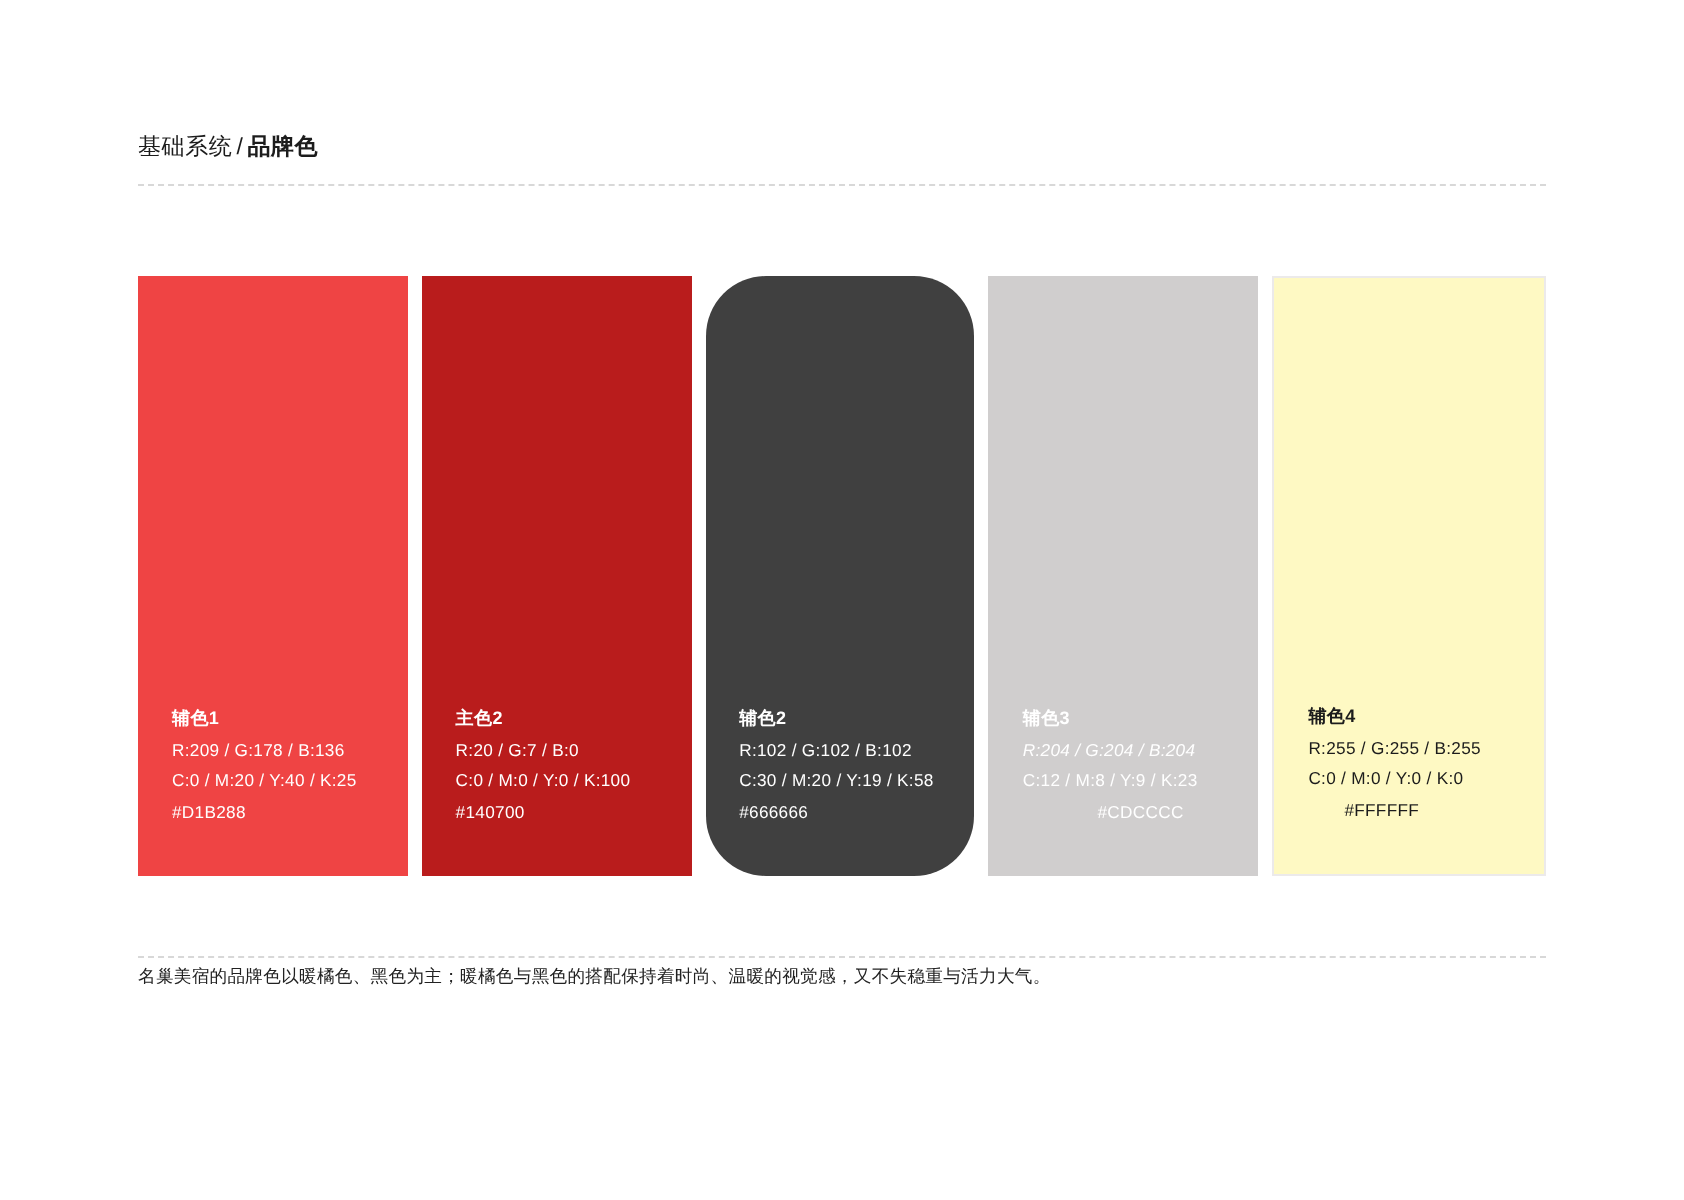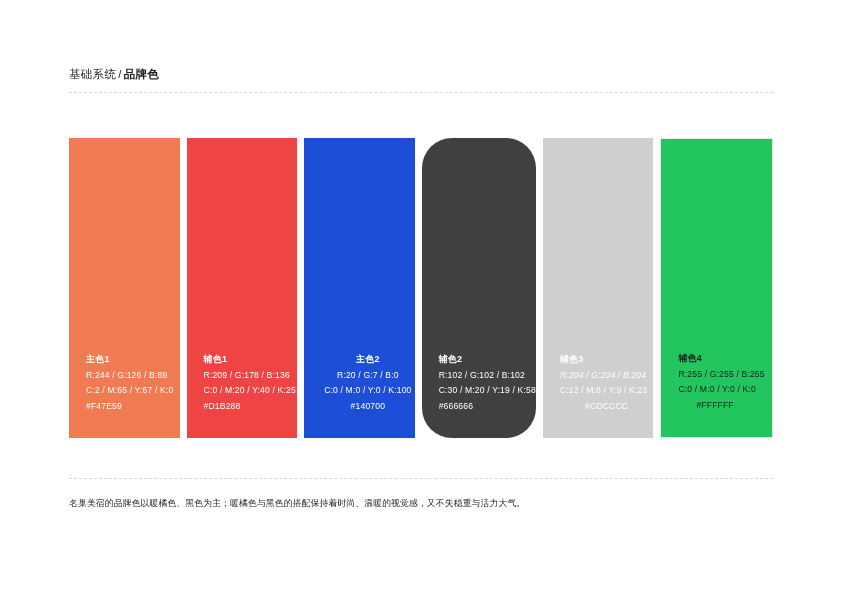--- a/index.html
+++ b/index.html
@@ -86,21 +86,21 @@
     font-weight: 400;
     line-height: 15.5px;
     letter-spacing: 0.15px;
     white-space: nowrap;
   }
 
   
   .caption {
     position: absolute;
     left: 69px;
-    top: 496px;
+    top: 481px;
     width: 730px;
     font-size: 8.8px;
     line-height: 14px;
     color: #222222;
     letter-spacing: 0.15px;
     white-space: nowrap;
   }
 </style>
 </head>
 <body>
@@ -109,37 +109,29 @@
 
   <div class="header">
     <div class="header-title">
       <span class="t-prefix">基础系统</span><span class="t-sep">/</span><span class="t-main">品牌色</span>
     </div>
   </div>
 
   <div class="rule rule-top"></div>
 
   <div class="swatch-row">
-      <div class="swatch" style="background: rgb(240, 122, 82);">
-        <div class="swatch-info">
-          <div class="swatch-name" style="color: rgb(255, 255, 255);">主色1</div>
-          <div class="swatch-line" style="color: rgb(255, 255, 255);">R:244 / G:126 / B:89</div>
-          <div class="swatch-line" style="color: rgb(255, 255, 255);">C:2 / M:65 / Y:67 / K:0</div>
-          <div class="swatch-line" style="color: rgb(255, 255, 255);">#F47E59</div>
-        </div>
-      </div>
       <div class="swatch" style="background: #ef4444;">
         <div class="swatch-info">
           <div class="swatch-name" style="color: rgb(255, 255, 255);">辅色1</div>
           <div class="swatch-line" style="color: rgb(255, 255, 255);">R:209 / G:178 / B:136</div>
           <div class="swatch-line" style="color: rgb(255, 255, 255);">C:0 / M:20 / Y:40 / K:25</div>
           <div class="swatch-line" style="color: rgb(255, 255, 255);">#D1B288</div>
         </div>
       </div>
-      <div class="swatch" style="background: #1d4ed8; text-align: center;">
+      <div class="swatch" style="background: #b91c1c;">
         <div class="swatch-info">
           <div class="swatch-name" style="color: rgb(255, 255, 255);">主色2</div>
           <div class="swatch-line" style="color: rgb(255, 255, 255);">R:20 / G:7 / B:0</div>
           <div class="swatch-line" style="color: rgb(255, 255, 255);">C:0 / M:0 / Y:0 / K:100</div>
           <div class="swatch-line" style="color: rgb(255, 255, 255);">#140700</div>
         </div>
       </div>
       <div class="swatch" style="background: #404040; border-radius: 30px;">
         <div class="swatch-info">
           <div class="swatch-name" style="color: rgb(255, 255, 255);">辅色2</div>
@@ -149,21 +141,21 @@
         </div>
       </div>
       <div class="swatch" style="background: rgb(208, 206, 206);">
         <div class="swatch-info">
           <div class="swatch-name" style="color: rgb(255, 255, 255);">辅色3</div>
           <div class="swatch-line" style="color: rgb(255, 255, 255); font-style: italic;">R:204 / G:204 / B:204</div>
           <div class="swatch-line" style="color: rgb(255, 255, 255);">C:12 / M:8 / Y:9 / K:23</div>
           <div class="swatch-line" style="color: rgb(255, 255, 255); text-align: center;">#CDCCCC</div>
         </div>
       </div>
-      <div class="swatch bordered" style="background: #22c55e;">
+      <div class="swatch bordered" style="background: #fef9c3;">
         <div class="swatch-info">
           <div class="swatch-name" style="color: rgb(28, 28, 28);">辅色4</div>
           <div class="swatch-line" style="color: rgb(28, 28, 28);">R:255 / G:255 / B:255</div>
           <div class="swatch-line" style="color: rgb(28, 28, 28);">C:0 / M:0 / Y:0 / K:0</div>
           <div class="swatch-line" style="color: rgb(28, 28, 28); margin-left: 18px;">#FFFFFF</div>
         </div>
       </div>
     </div>
 
   <div class="rule rule-bottom"></div>

